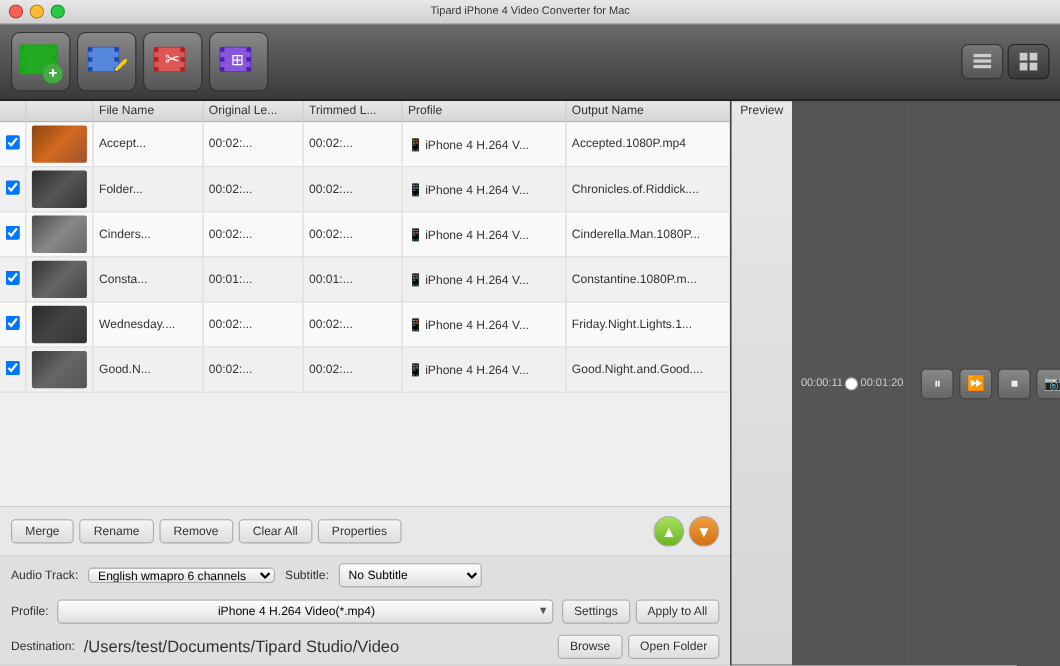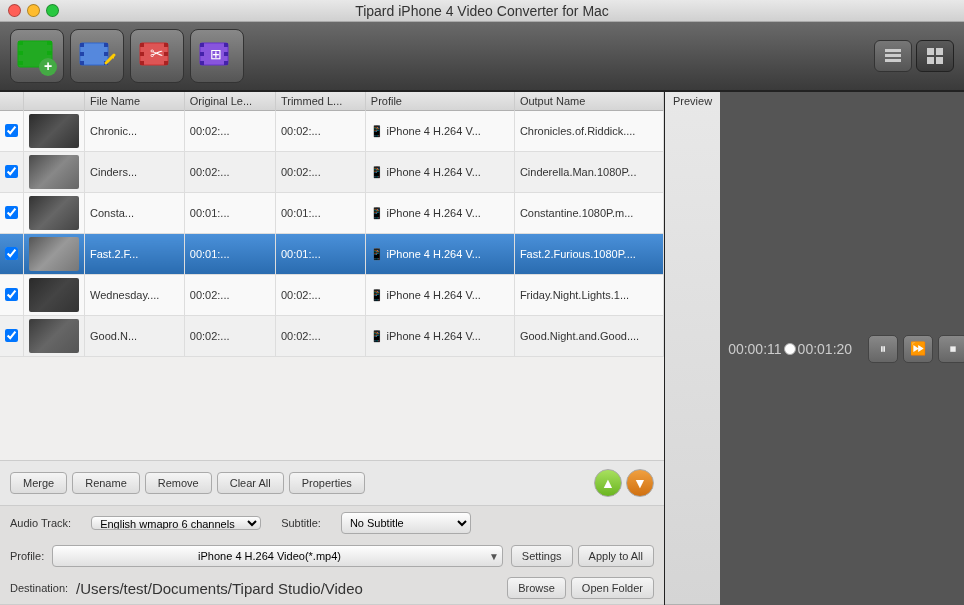--- a/index.html
+++ b/index.html
@@ -30,21 +30,21 @@
     }
     .win-btn {
       width: 13px; height: 13px;
       border-radius: 50%;
       border: 1px solid rgba(0,0,0,0.3);
     }
     .win-close { background: #ff5f57; }
     .win-min { background: #febc2e; }
     .win-max { background: #28c840; }
     #title-text {
-      font-size: 14px;
+      font-size: 10px;
       color: #333;
       font-weight: 500;
     }
 
     
     #toolbar {
       height: 70px;
       background: linear-gradient(to bottom, #6a6a6a, #3a3a3a);
       display: flex;
       align-items: center;
@@ -183,21 +183,21 @@
     .move-up { background: linear-gradient(to bottom, #a8e05f, #6ab520); color: white; }
     .move-down { background: linear-gradient(to bottom, #f0a040, #d07010); color: white; }
 
     
     #settings-row {
       padding: 6px 10px;
       background: #e0dfde;
       border-top: 1px solid #ccc;
       display: flex;
       align-items: center;
-      gap: 20px;
+      gap: 9px;
     }
     .settings-label { font-size: 11px; color: #333; font-weight: 500; }
     .settings-select {
       height: 14px;
       background: linear-gradient(to bottom, #fefefe, #e0e0e0);
       border: 1px solid #aaa;
       border-radius: 4px;
       font-size: 11px;
       padding: 0 4px;
       cursor: pointer;
@@ -296,21 +296,21 @@
     }
 
     #preview-controls {
       background: #555;
       padding: 5px 8px;
       display: flex;
       align-items: center;
       gap: 4px;
     }
     .time-label {
-      font-size: 14px;
+      font-size: 10px;
       color: #ccc;
       white-space: nowrap;
     }
     .progress-track {
       flex: 1;
       height: 6px;
       background: #333;
       border-radius: 3px;
       position: relative;
       margin: 0 4px;
@@ -516,28 +516,43 @@
             <th style="width:20px"></th>
             <th style="width:55px"></th>
             <th>File Name</th>
             <th>Original Le...</th>
             <th>Trimmed L...</th>
             <th>Profile</th>
             <th>Output Name</th>
           </tr>
         </thead>
         <tbody id="file-tbody">
+        <tr>
+      <td class="checkbox-cell">
+        <input type="checkbox" checked="" style="">
+      </td>
+      <td>
+        <div class="thumb thumb-1"></div>
+      </td>
+      <td>Accept...</td>
+      <td>00:02:...</td>
+      <td>00:02:...</td>
+      <td>
+        <span class="phone-icon">📱</span>iPhone 4 H.264 V...
+      </td>
+      <td>Accepted.1080P.mp4</td>
+    </tr>
             <tr>
       <td class="checkbox-cell">
         <input type="checkbox" checked="" style="">
       </td>
       <td>
         <div class="thumb thumb-2"></div>
       </td>
-      <td>Chronic...</td>
+      <td>Folder...</td>
       <td>00:02:...</td>
       <td>00:02:...</td>
       <td>
         <span class="phone-icon">📱</span>iPhone 4 H.264 V...
       </td>
       <td>Chronicles.of.Riddick....</td>
     </tr>
             <tr>
       <td class="checkbox-cell">
         <input type="checkbox" checked="" style="">
@@ -560,35 +575,20 @@
       <td>
         <div class="thumb thumb-4"></div>
       </td>
       <td>Consta...</td>
       <td>00:01:...</td>
       <td>00:01:...</td>
       <td>
         <span class="phone-icon">📱</span>iPhone 4 H.264 V...
       </td>
       <td>Constantine.1080P.m...</td>
-    </tr>
-            <tr class="selected">
-      <td class="checkbox-cell">
-        <input type="checkbox" checked="" style="">
-      </td>
-      <td>
-        <div class="thumb thumb-5"></div>
-      </td>
-      <td>Fast.2.F...</td>
-      <td>00:01:...</td>
-      <td>00:01:...</td>
-      <td>
-        <span class="phone-icon">📱</span>iPhone 4 H.264 V...
-      </td>
-      <td>Fast.2.Furious.1080P....</td>
     </tr>
             <tr>
       <td class="checkbox-cell">
         <input type="checkbox" checked="" style="">
       </td>
       <td>
         <div class="thumb thumb-6"></div>
       </td>
       <td>Wednesday....</td>
       <td>00:02:...</td>

